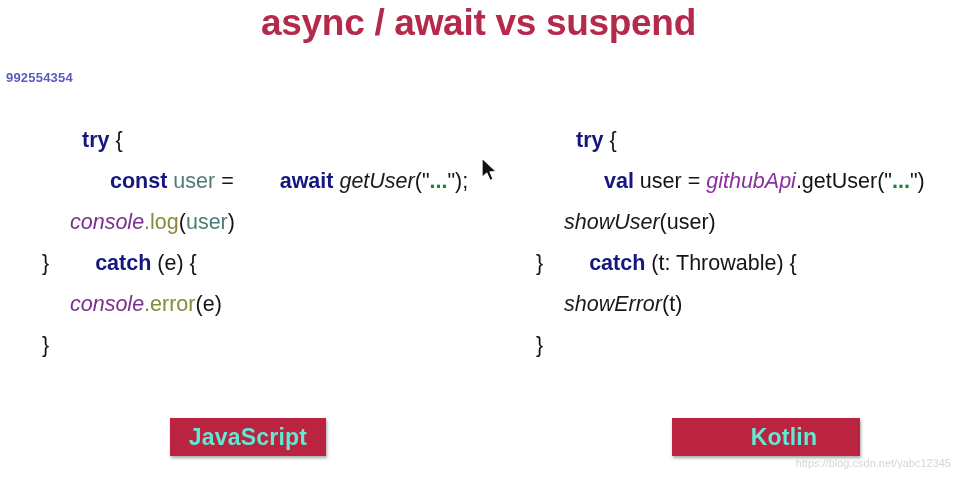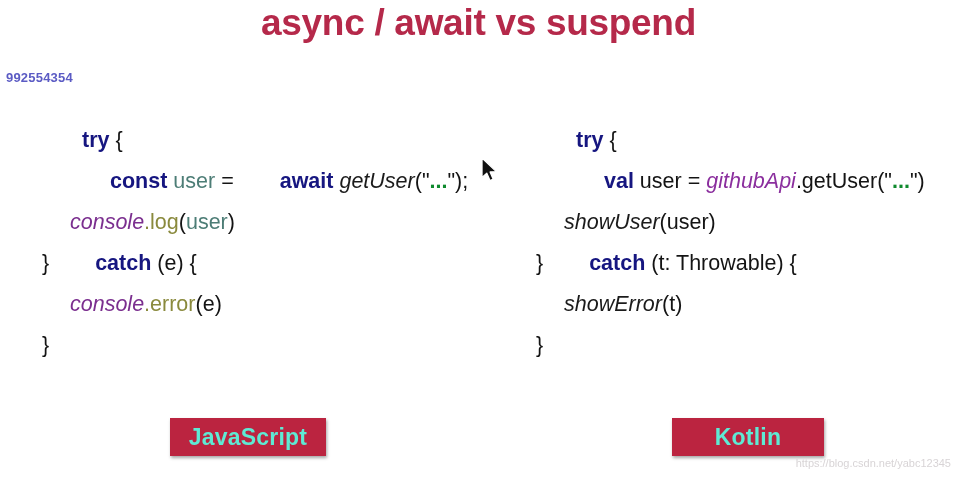--- a/index.html
+++ b/index.html
@@ -78,21 +78,21 @@
     color: #5eead4;
     font-size: 23px;
     font-weight: bold;
     text-align: center;
     line-height: 38px;
     height: 38px;
     box-shadow: 1px 2px 3px rgba(0,0,0,0.35);
     letter-spacing: 0.2px;
   }
   .lang-badge.js     { left: 170px; top: 418px; width: 156px; }
-  .lang-badge.kotlin { left: 672px; top: 418px; width: 152px; }
+  .lang-badge.kotlin { left: 672px; top: 418px; width: 152px; padding-left: 36px; }
 
   
   .url-watermark {
     position: absolute;
     right: 6px;
     top: 457px;
     font-size: 11px;
     color: #d8d4d6;
     white-space: nowrap;
     margin-left: 9px;

